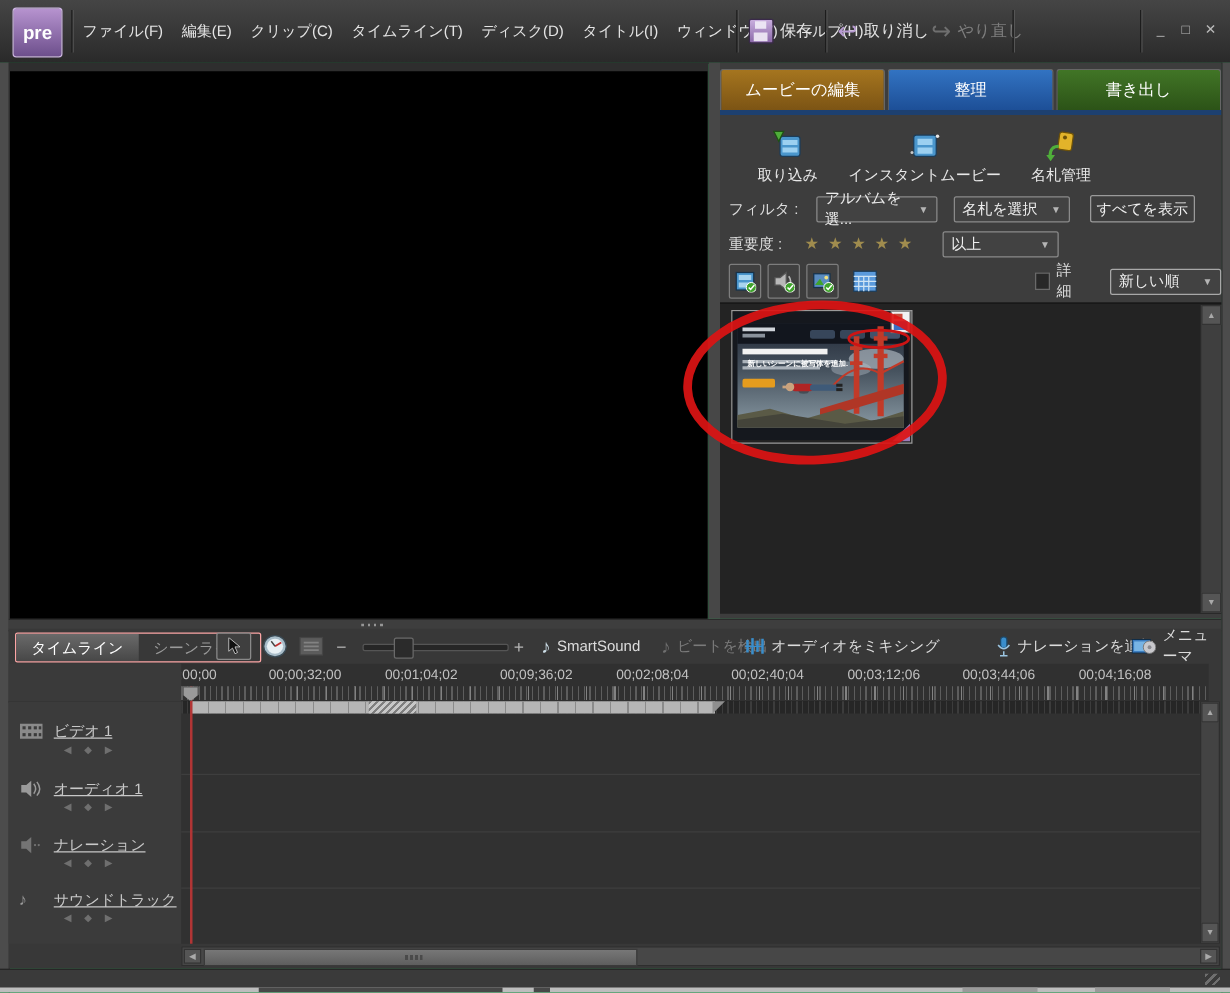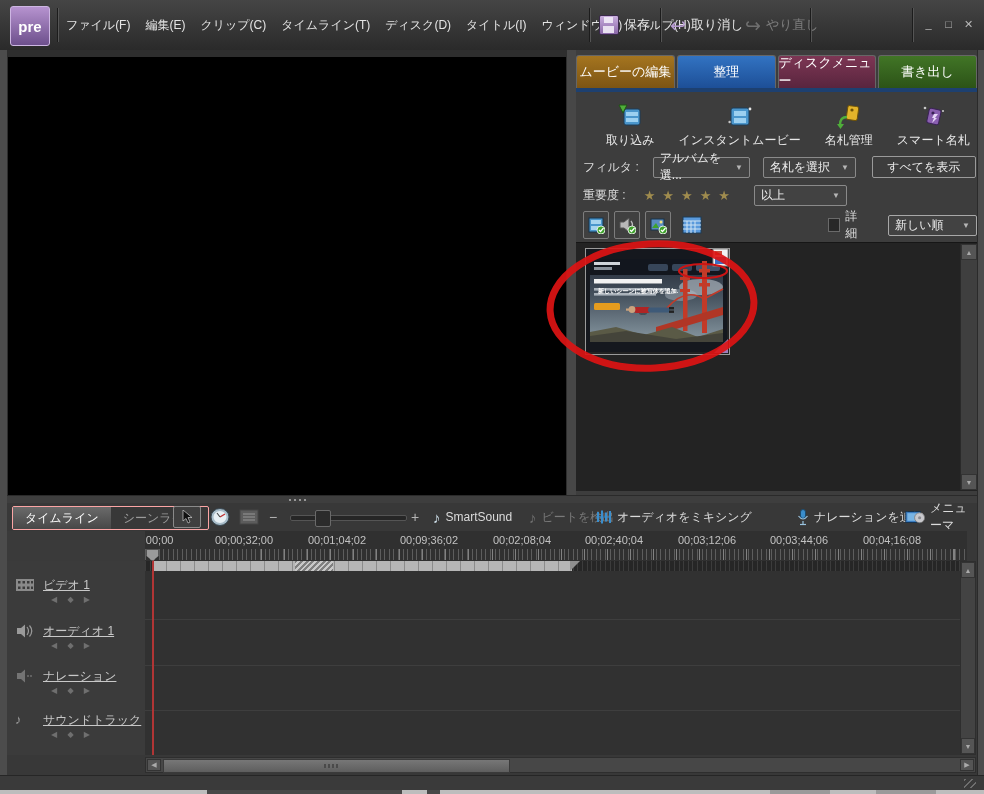--- a/index.html
+++ b/index.html
@@ -175,21 +175,20 @@
 
   <div class="hsplit">
       <div class="dots"></div>
     </div>
   <div class="rsplit"></div>
 
   <div class="rpanel">
     <div class="tabs">
       <div class="tab" style="background:linear-gradient(#a5751f,#7c5414)">ムービーの編集</div>
       <div class="tab" style="background:linear-gradient(#3273c2,#1d4f97)">整理</div>
-      <div class="tab" style="background:linear-gradient(#7d3654,#59253e)">ディスクメニュー</div>
       <div class="tab" style="background:linear-gradient(#417526,#2c5317)">書き出し</div>
     </div>
     <div class="tabline"></div>
 
     <div class="features">
       <div class="feat">
         <svg width="26" height="26" viewBox="0 0 26 26">
           <rect x="7" y="6" width="16" height="16" rx="2" fill="#4a96cc" stroke="#1c3c58"></rect>
           <rect x="9" y="9" width="12" height="4" fill="#9cd0f0"></rect>
             <rect x="9" y="15" width="12" height="4" fill="#9cd0f0"></rect>
@@ -209,43 +208,33 @@
       </div>
       <div class="feat">
         <svg width="26" height="26" viewBox="0 0 26 26">
           <rect x="11" y="3" width="11" height="14" rx="2" fill="#e2b32a" stroke="#6e5208" transform="rotate(8 16 10)"></rect>
           <circle cx="16" cy="7" r="1.6" fill="#6e5208"></circle>
           <path d="M4 22 Q4 14 11 14" fill="none" stroke="#4fae3a" stroke-width="2.4"></path>
           <polygon points="1,21 8,21 4.5,26" fill="#4fae3a"></polygon>
         </svg>
         <span>名札管理</span>
       </div>
-      <div class="feat">
-        <svg width="26" height="26" viewBox="0 0 26 26">
-          <rect x="8" y="6" width="12" height="15" rx="2" fill="#8a5fb0" stroke="#3a2256" transform="rotate(12 14 13)"></rect>
-          <circle cx="13" cy="10" r="1.6" fill="#3a2256"></circle>
-          <polygon points="14,11 18,11 15,15 17,15 12,20 14,15 12,15" fill="#e8d8f8"></polygon>
-          <circle cx="5" cy="5" r="1.3" fill="#c8c8c8"></circle>
-            <circle cx="23" cy="8" r="1.1" fill="#c8c8c8"></circle>
-        </svg>
-        <span>スマート名札</span>
-      </div>
     </div>
 
     <div class="frow" style="top:105px;height:24px">
       <span style="margin-left:7px">フィルタ :</span>
       <div class="dd" style="margin-left:14px;width:97px">
         <span>アルバムを選...</span>
         <span class="car">▼</span>
       </div>
       <div class="dd" style="margin-left:13px;width:93px">
         <span>名札を選択</span>
         <span class="car">▼</span>
       </div>
-      <div class="pbtn" style="margin-left:16px;width:104px">すべてを表示</div>
+      <div class="pbtn" style="margin-left:16px;width:84px">すべてを表示</div>
     </div>
 
     <div class="frow" style="top:133px;height:24px">
       <span style="margin-left:7px">重要度 :</span>
       <div class="stars" style="margin-left:18px">
         <span>★</span>
         <span>★</span>
         <span>★</span>
         <span>★</span>
         <span>★</span>

